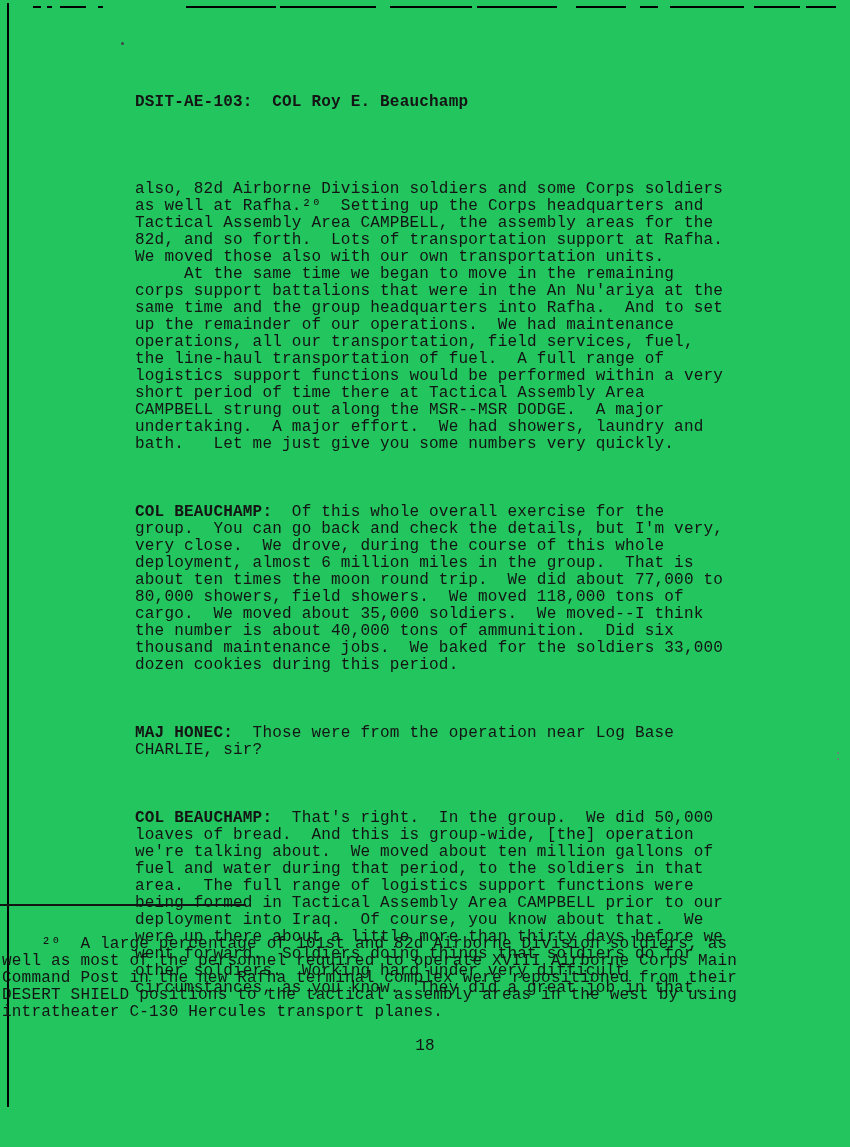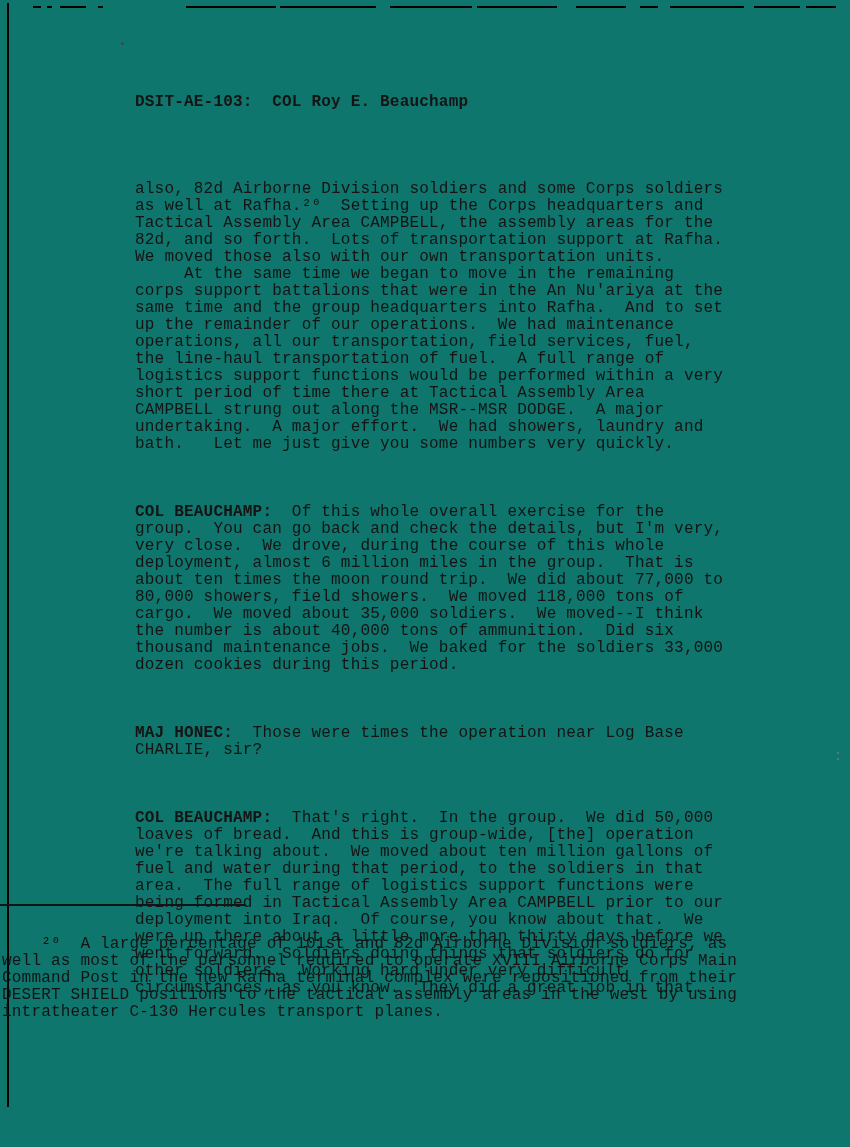--- a/index.html
+++ b/index.html
@@ -1,21 +1,21 @@
 <!DOCTYPE html>
 <html><head>
 <meta charset="utf-8">
 <style>
   * { margin: 0; padding: 0; box-sizing: border-box; }
   html, body { background: #e9e9e9; }
   .page {
     position: relative;
     width: 850px;
     height: 1147px;
-    background: #0f766e;
+    background: #22c55e;
     font-family: "Liberation Mono", "DejaVu Sans Mono", monospace;
     color: #141414;
     overflow: hidden;
     margin: 0 auto;
   }
   .mono {
     font-size: 16px;
     line-height: 17px;
     letter-spacing: 0.2px;
     white-space: pre-wrap;
@@ -124,21 +124,21 @@
     <div class="para"><span class="speaker">COL BEAUCHAMP:</span><span>  Of this whole overall exercise for the
 group.  You can go back and check the details, but I'm very,
 very close.  We drove, during the course of this whole
 deployment, almost 6 million miles in the group.  That is
 about ten times the moon round trip.  We did about 77,000 to
 80,000 showers, field showers.  We moved 118,000 tons of
 cargo.  We moved about 35,000 soldiers.  We moved--I think
 the number is about 40,000 tons of ammunition.  Did six
 thousand maintenance jobs.  We baked for the soldiers 33,000
 dozen cookies during this period.</span></div>
-    <div class="para"><span class="speaker">MAJ HONEC:</span><span>  Those were times the operation near Log Base
+    <div class="para"><span class="speaker">MAJ HONEC:</span><span>  Those were from the operation near Log Base
 CHARLIE, sir?</span></div>
     <div class="para"><span class="speaker">COL BEAUCHAMP:</span><span>  That's right.  In the group.  We did 50,000
 loaves of bread.  And this is group-wide, [the] operation
 we're talking about.  We moved about ten million gallons of
 fuel and water during that period, to the soldiers in that
 area.  The full range of logistics support functions were
 being formed in Tactical Assembly Area CAMPBELL prior to our
 deployment into Iraq.  Of course, you know about that.  We
 were up there about a little more than thirty days before we
 went forward.  Soldiers doing things that soldiers do for
@@ -147,14 +147,15 @@
   </div>
 
   <div class="footnote-rule"></div>
 
   <div class="footnote mono"><span>    ²⁰</span><span>  A large percentage of 101st and 82d Airborne Division soldiers, as
 well as most of the personnel required to operate XVIII Airborne Corps Main
 Command Post in the new Rafha terminal complex were repositioned from their
 DESERT SHIELD positions to the tactical assembly areas in the west by using
 intratheater C-130 Hercules transport planes.</span></div>
 
+  <div class="page-number mono">18</div>
 
 </div>
 
 </body></html>

